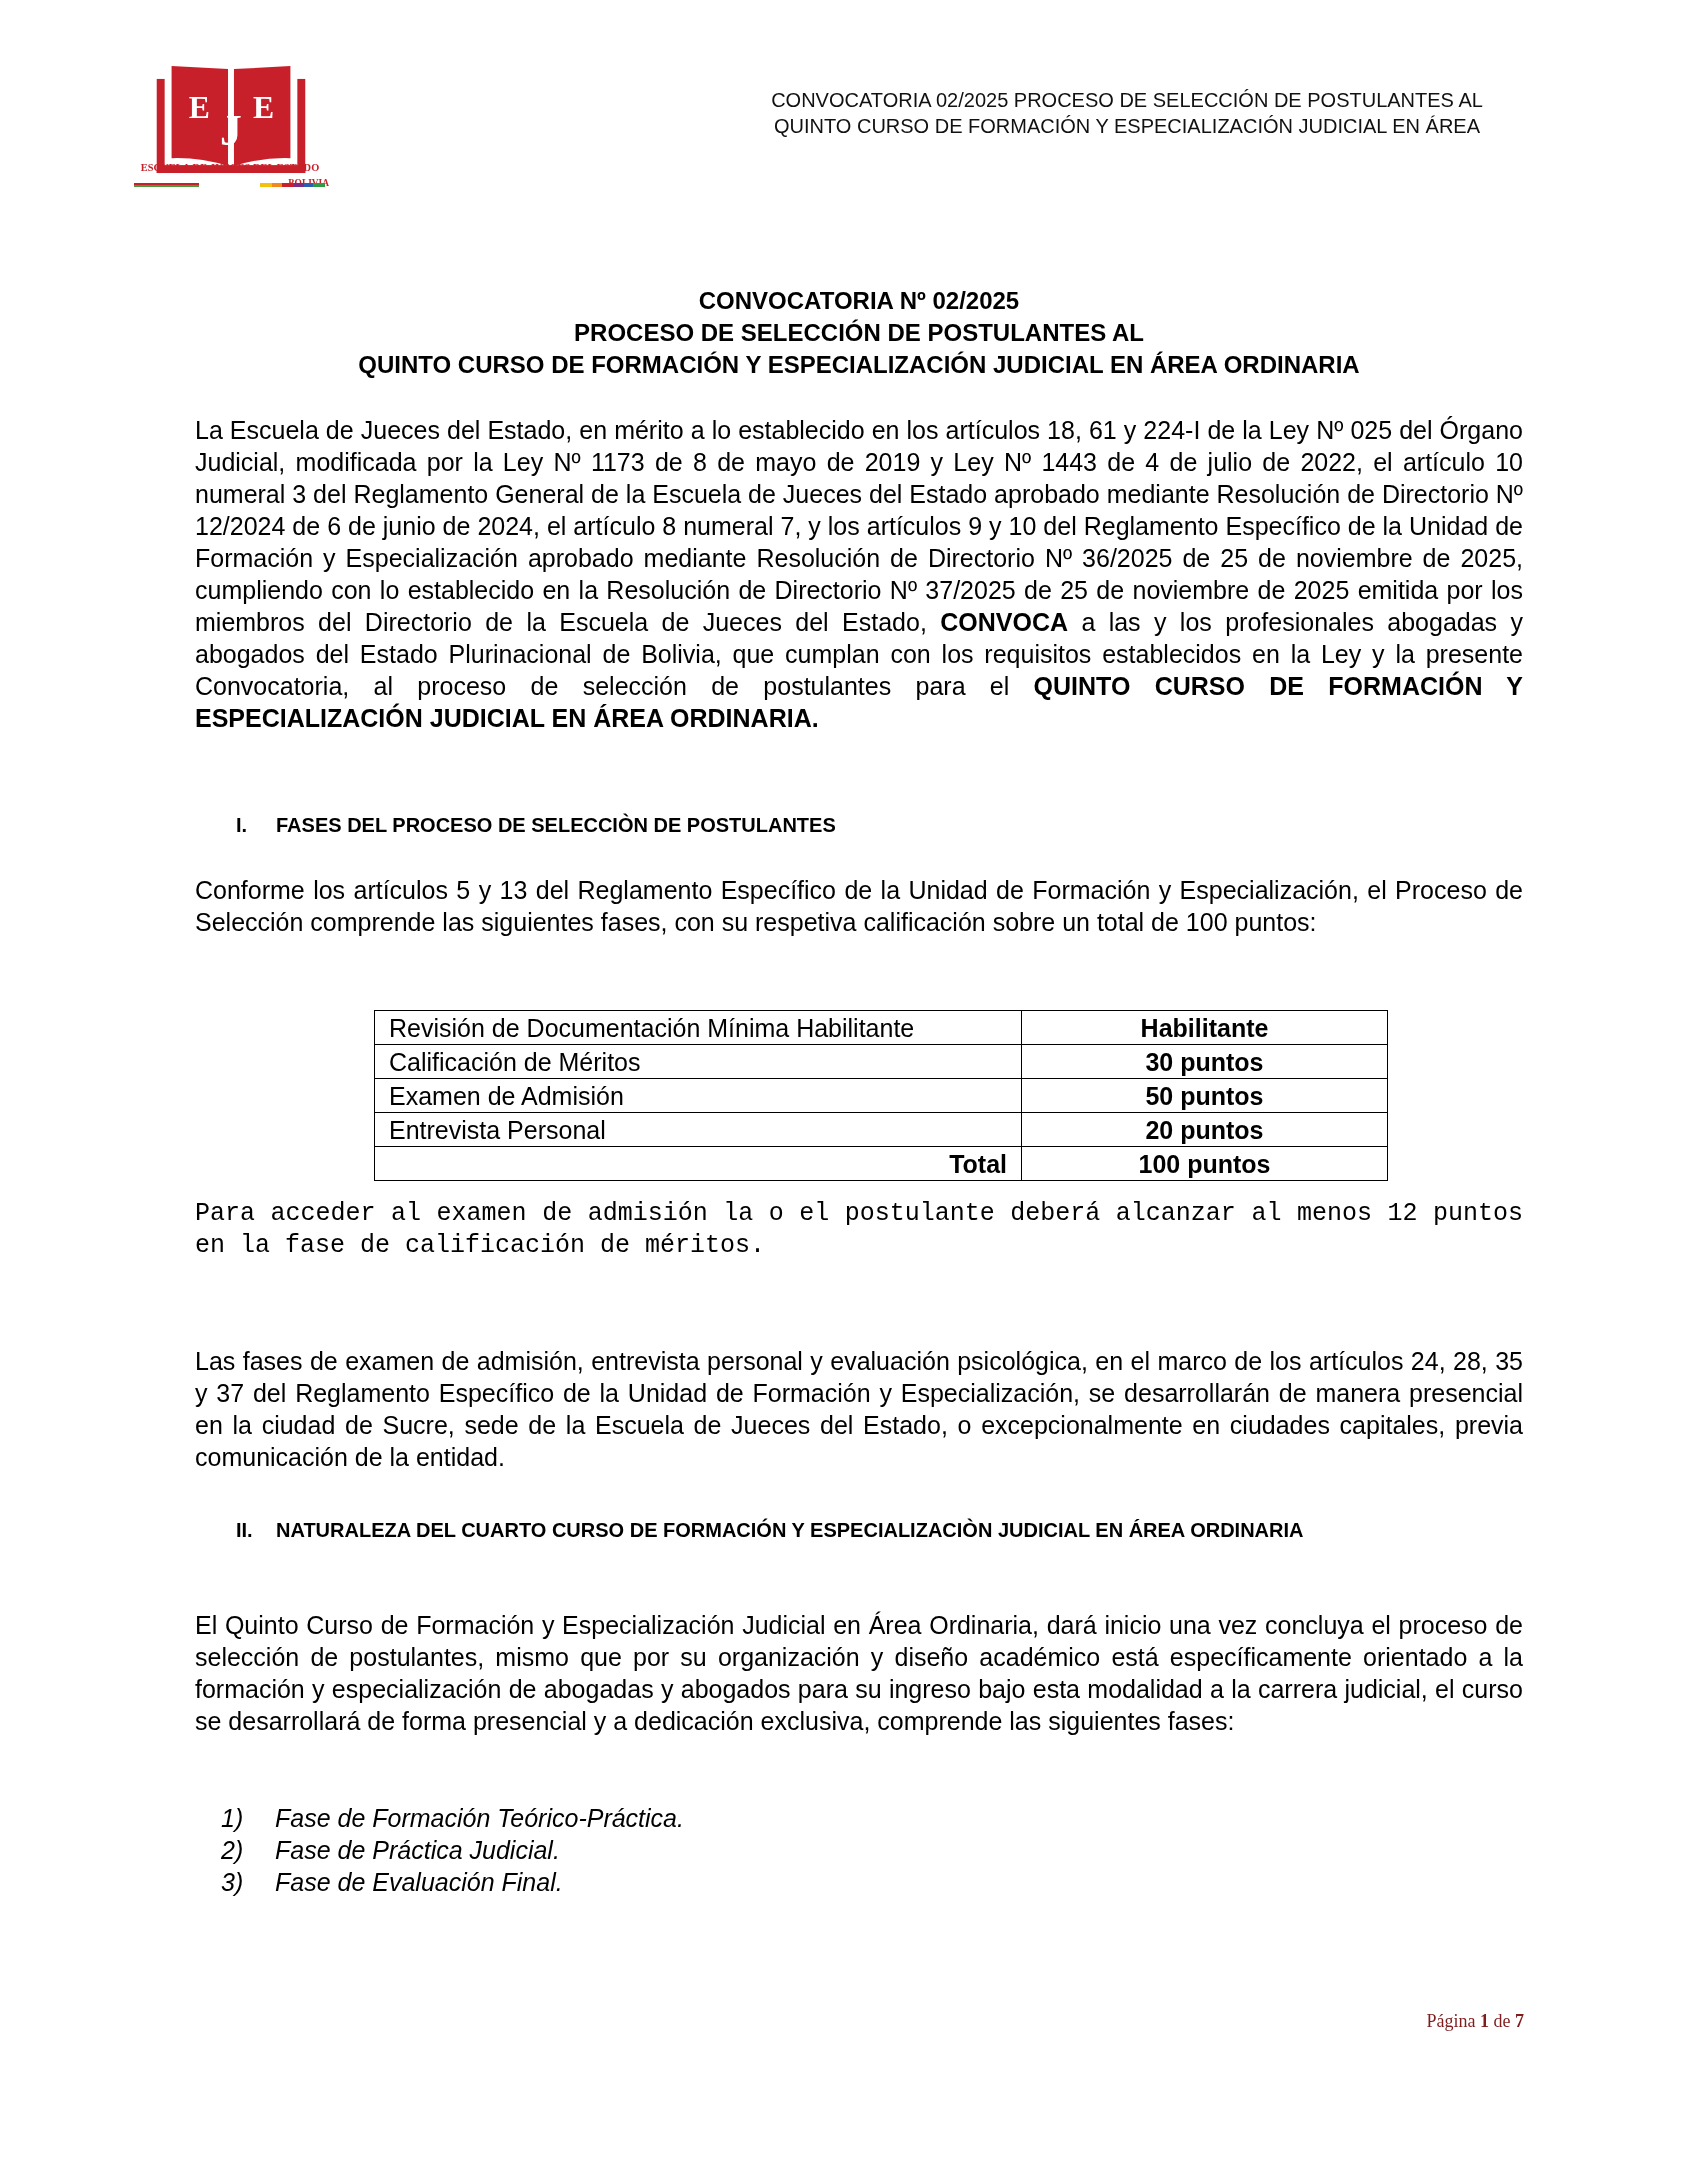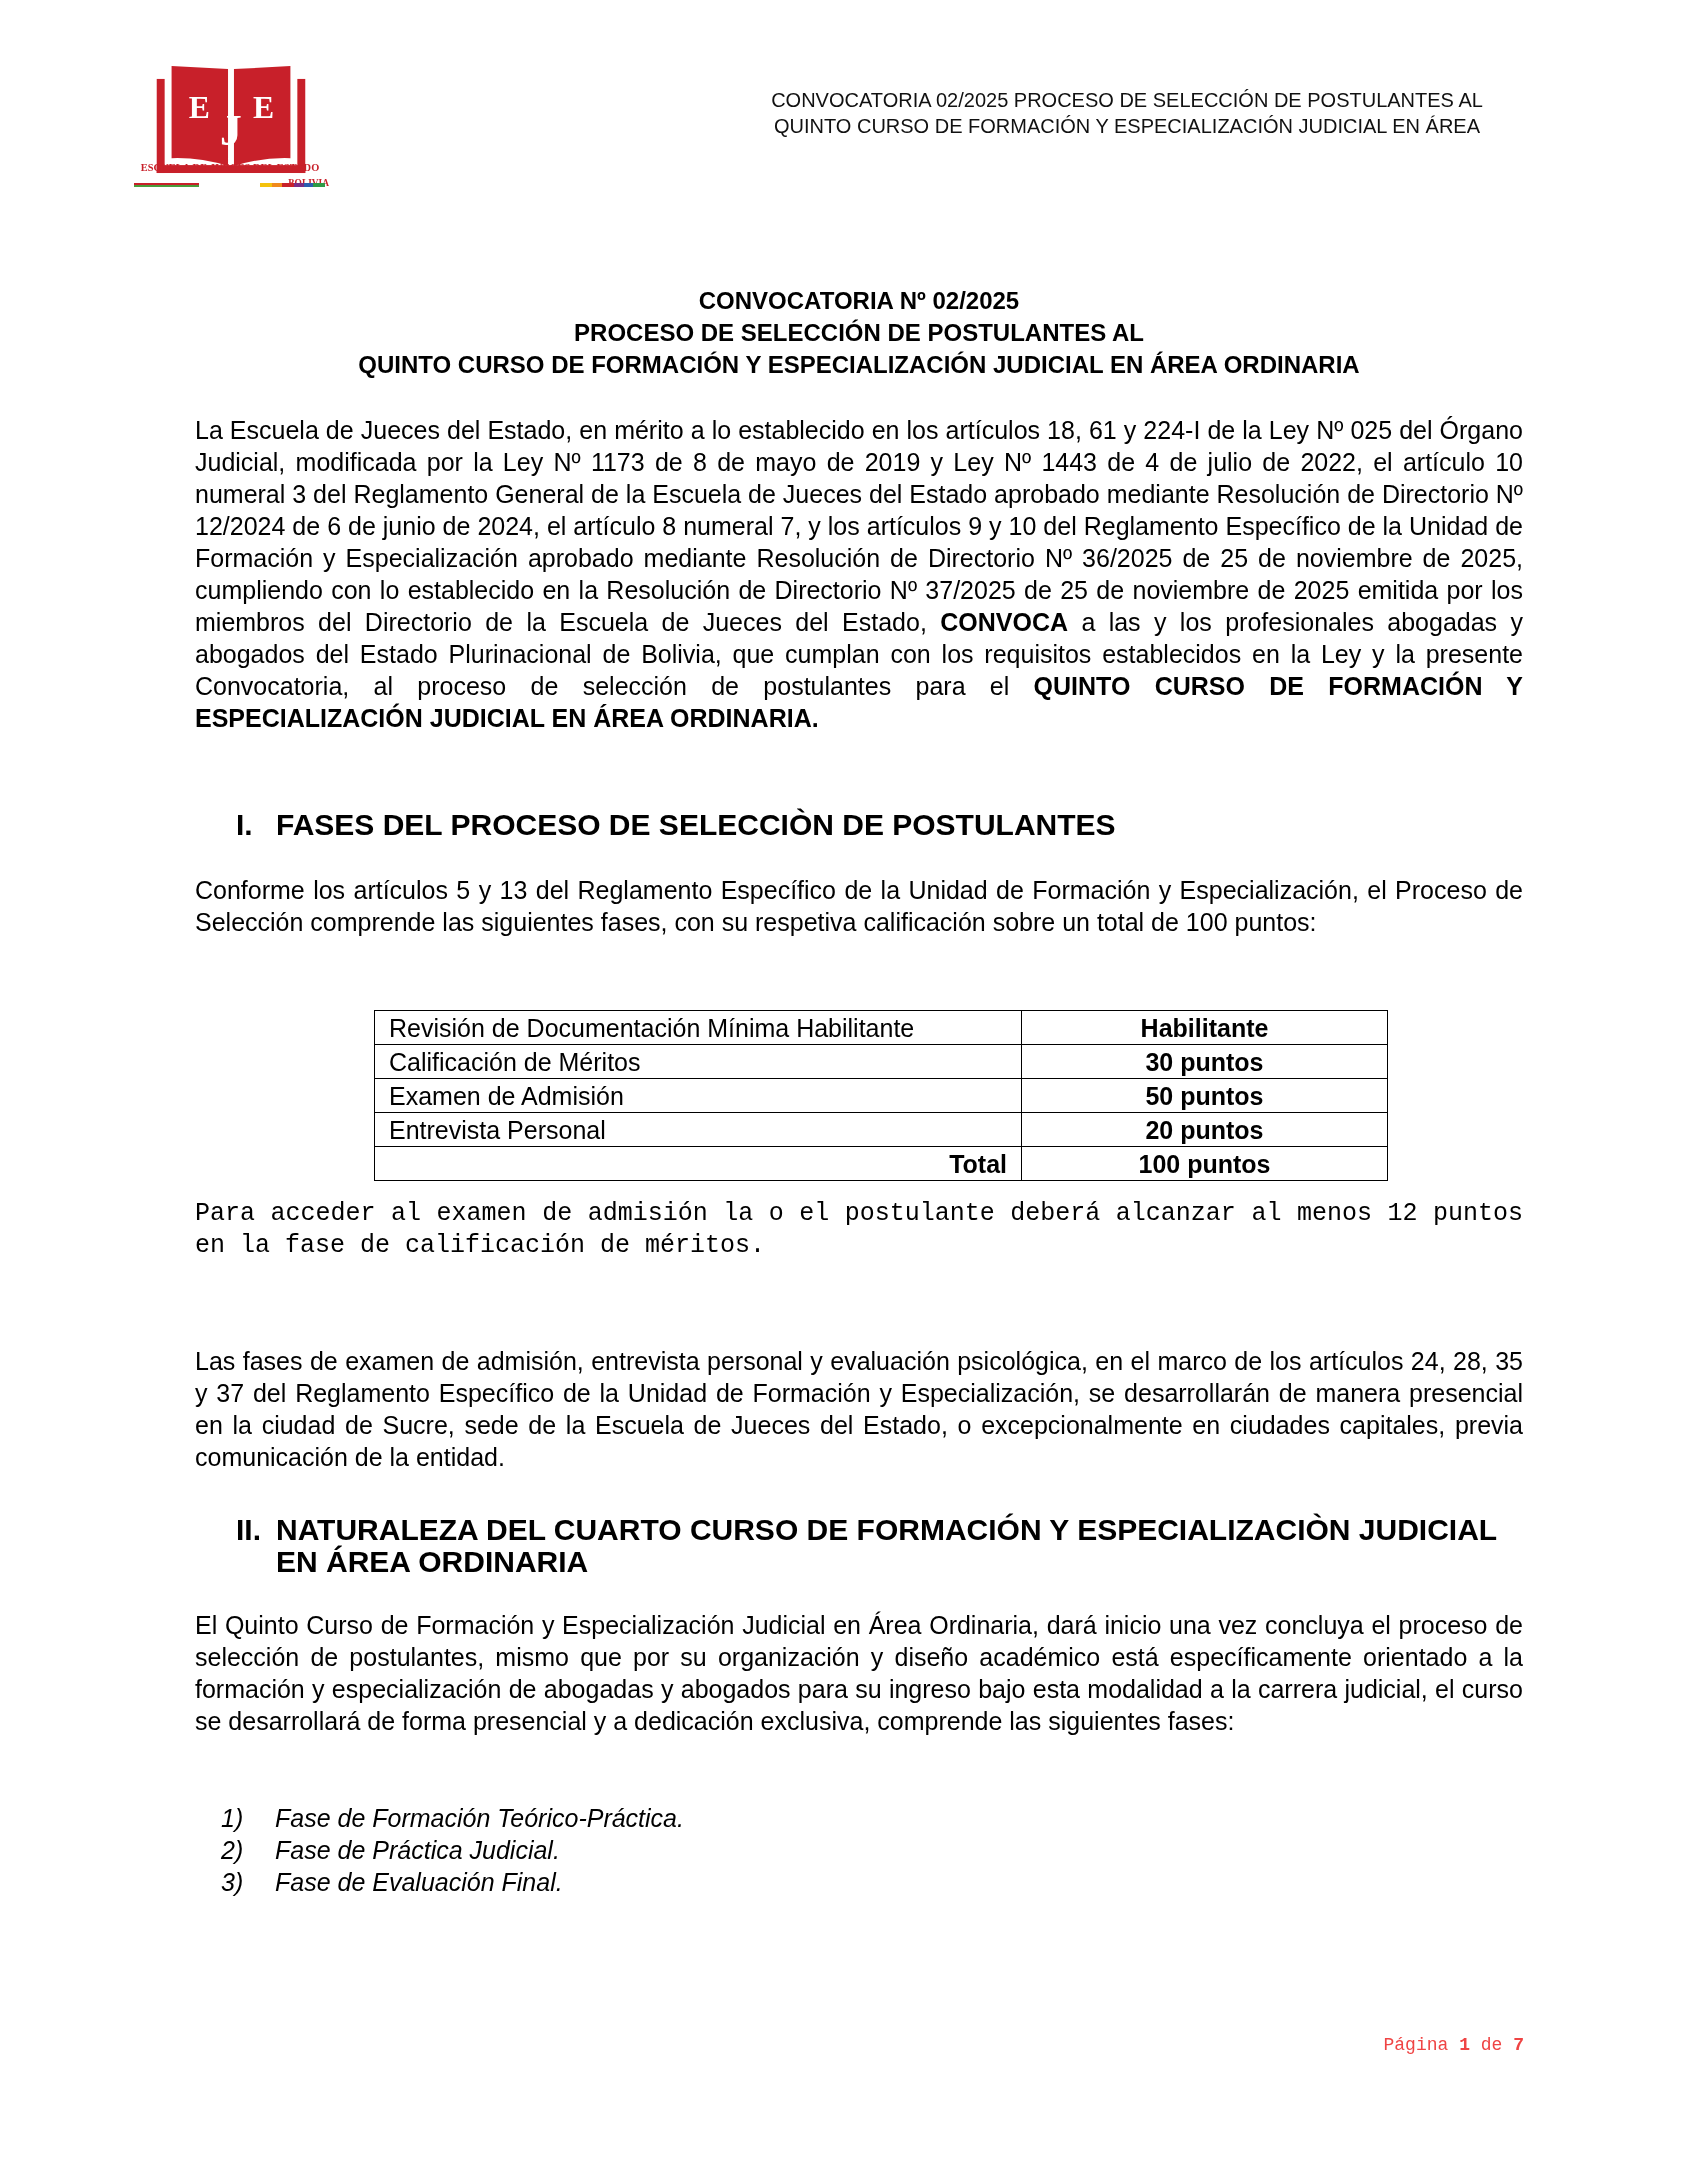--- a/index.html
+++ b/index.html
@@ -25,39 +25,39 @@
                     font-size: 20px; line-height: 26px; color: #111; }
 
   
   #title-block { left: 195px; top: 285px; width: 1328px; text-align: center;
                  font-weight: bold; font-size: 24px; line-height: 32px; }
 
   .para { left: 195px; width: 1328px; font-size: 25px; line-height: 32px;
           text-align: justify; }
   .para b { font-weight: bold; }
 
-  .heading { left: 236px; width: 1287px; font-size: 30px; line-height: 32px; font-weight: bold; }
+  .heading { left: 236px; width: 1287px; font-size: 20px; line-height: 32px; font-weight: bold; }
   .heading .num { display: inline-block; width: 40px; }
   .heading .txt { display: inline-block; vertical-align: top; width: 1245px; }
 
   
   #phase-table { left: 374px; top: 1010px; border-collapse: collapse; font-size: 25px; }
   #phase-table td { border: 1.5px solid #000; height: 33px; padding: 0 14px; line-height: 32px; }
   #phase-table td.c1 { width: 618px; margin-left: 45px; }
   #phase-table td.c2 { width: 337px; text-align: center; font-weight: bold; }
   #phase-table td.total-label { text-align: right; font-weight: bold; }
 
   
   #phase-list { left: 221px; top: 1802px; font-size: 25px; line-height: 32px; font-style: italic; }
   #phase-list .li { white-space: nowrap; }
   #phase-list .n { display: inline-block; width: 54px; }
 
   
-  #page-footer { right: 159px; top: 2011px; font-family: Liberation Mono, monospace;
-                 font-size: 18px; color: #ef4444; margin-top: 24px; }
+  #page-footer { right: 159px; top: 2011px; font-family: Liberation Serif, serif;
+                 font-size: 18px; color: #7f1d1d; }
   #page-footer b { font-weight: bold; }
 </style>
 </head>
 <body>
 
 <div id="logo" class="abs">
   <svg width="203" height="139" viewBox="0 0 205 140">
 
     <rect x="28" y="25" width="8" height="95" fill="#c8202a"></rect>
     <rect x="170" y="25" width="8" height="95" fill="#c8202a"></rect>

